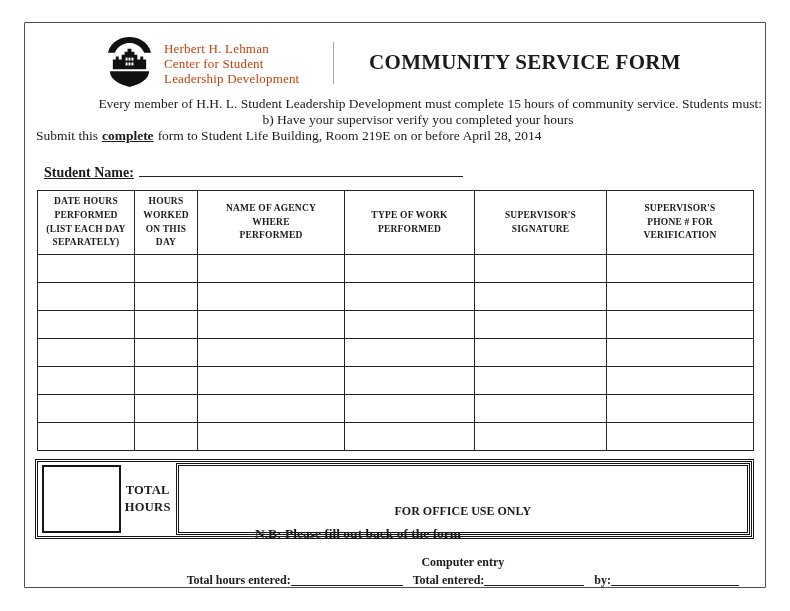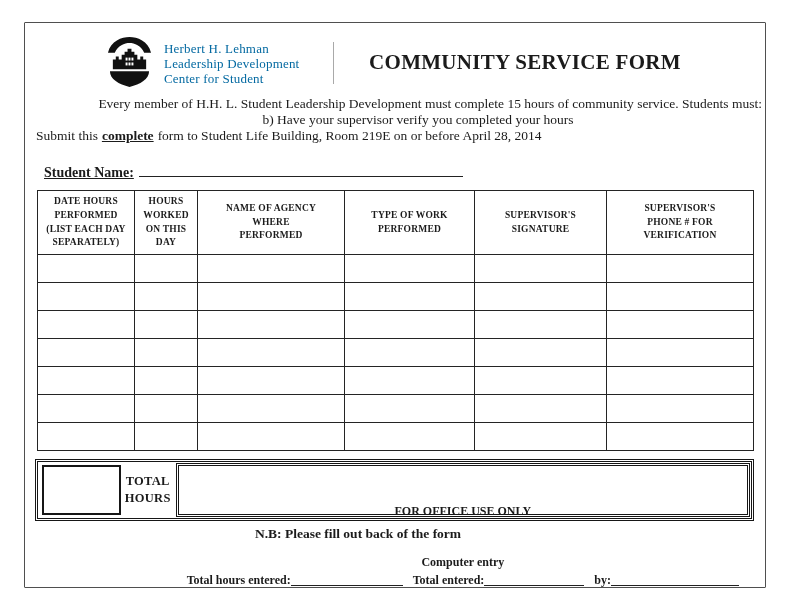--- a/index.html
+++ b/index.html
@@ -29,21 +29,21 @@
     left: 106px; top: 36px;
     display: flex;
     align-items: flex-start;
   }
   .logo-icon { width: 47px; height: 52px; display: block; }
   .logo-text {
     margin-left: 11px;
     margin-top: 5px;
     font-size: 13px;
     line-height: 15px;
-    color: #0369a1;
+    color: #c2410c;
     letter-spacing: 0.2px;
   }
   .header-divider {
     position: absolute;
     left: 333px; top: 42px;
     width: 1px; height: 42px;
     background: #a9a9a9;
   }
   .form-title {
     position: absolute;
@@ -111,21 +111,21 @@
     line-height: 1.45;
     white-space: pre-line;
     letter-spacing: 0.2px;
   }
   .service-table td { height: 28px; }
 
   
   .bottom-strip {
     position: absolute;
     left: 35px; top: 459px;
-    width: 719px; height: 62px;
+    width: 719px; height: 80px;
     border: 3px double #161616;
     box-sizing: border-box;
     display: flex;
     align-items: stretch;
     background: #fff;
   }
   .total-value-box {
     width: 90px;
     margin: 3px 0 3px 4px;
     border: 2px solid #161616;
@@ -195,22 +195,22 @@
       <rect x="23" y="22" width="2" height="3" fill="#fff"></rect>
       <rect x="26" y="22" width="2" height="3" fill="#fff"></rect>
       <rect x="20" y="27" width="2" height="3" fill="#fff"></rect>
       <rect x="23" y="27" width="2" height="3" fill="#fff"></rect>
       <rect x="26" y="27" width="2" height="3" fill="#fff"></rect>
 
       <path d="M4,36 L44,36 C44,44 35,49.5 24,52 C13,49.5 4,44 4,36 Z" fill="#111"></path>
     </svg>
     <div class="logo-text">
       <div>Herbert H. Lehman</div>
+      <div>Center for Student</div>
       <div>Leadership Development</div>
-      <div>Center for Student</div>
     </div>
   </div>
   <div class="header-divider"></div>
   <div class="form-title">COMMUNITY SERVICE FORM</div>
 
   <div class="instructions">
     <div class="instr-line1">Every member of H.H. L. Student Leadership Development must complete 15 hours of community service. Students must:</div>
     <div class="instr-item">b) Have your supervisor verify you completed your hours</div>
     <div class="instr-submit"><span>Submit this</span><span class="emph">complete</span><span>form to Student Life Building, Room 219E on or before April 28, 2014</span></div>
   </div>

